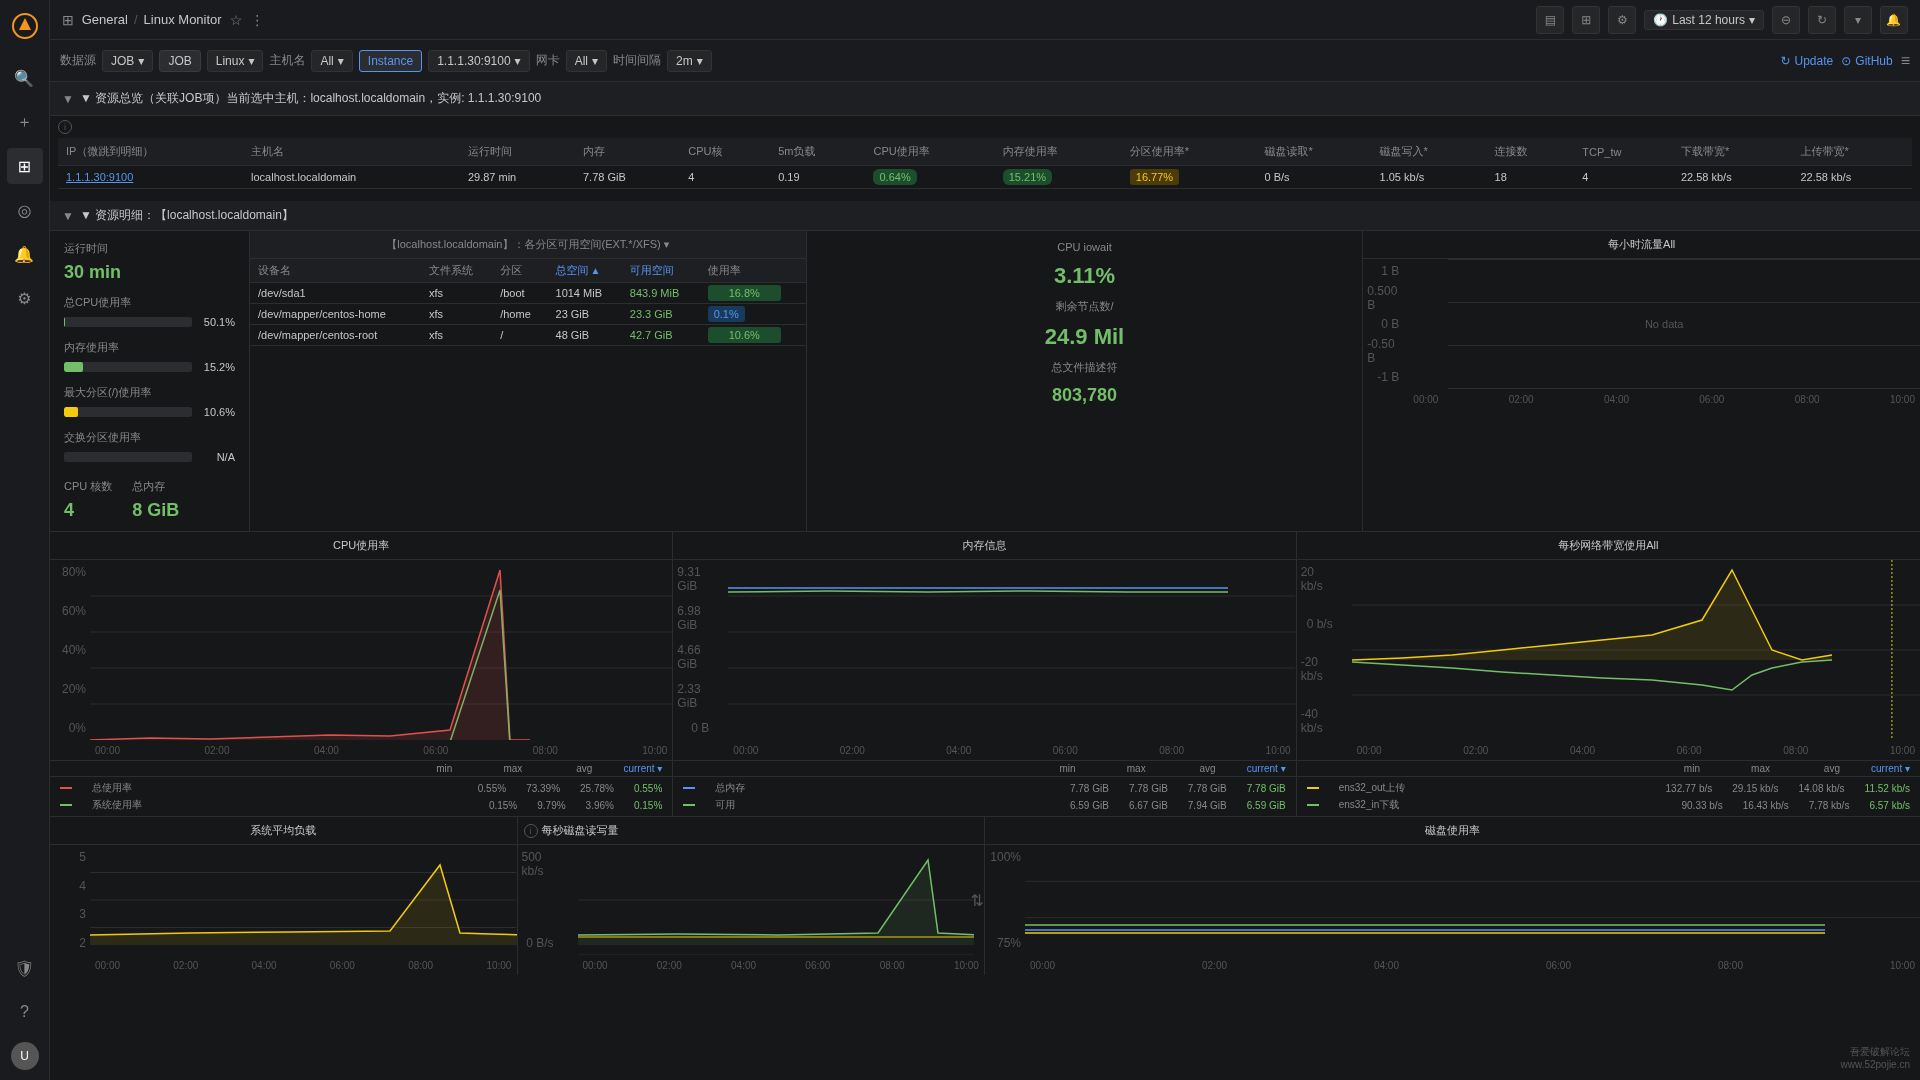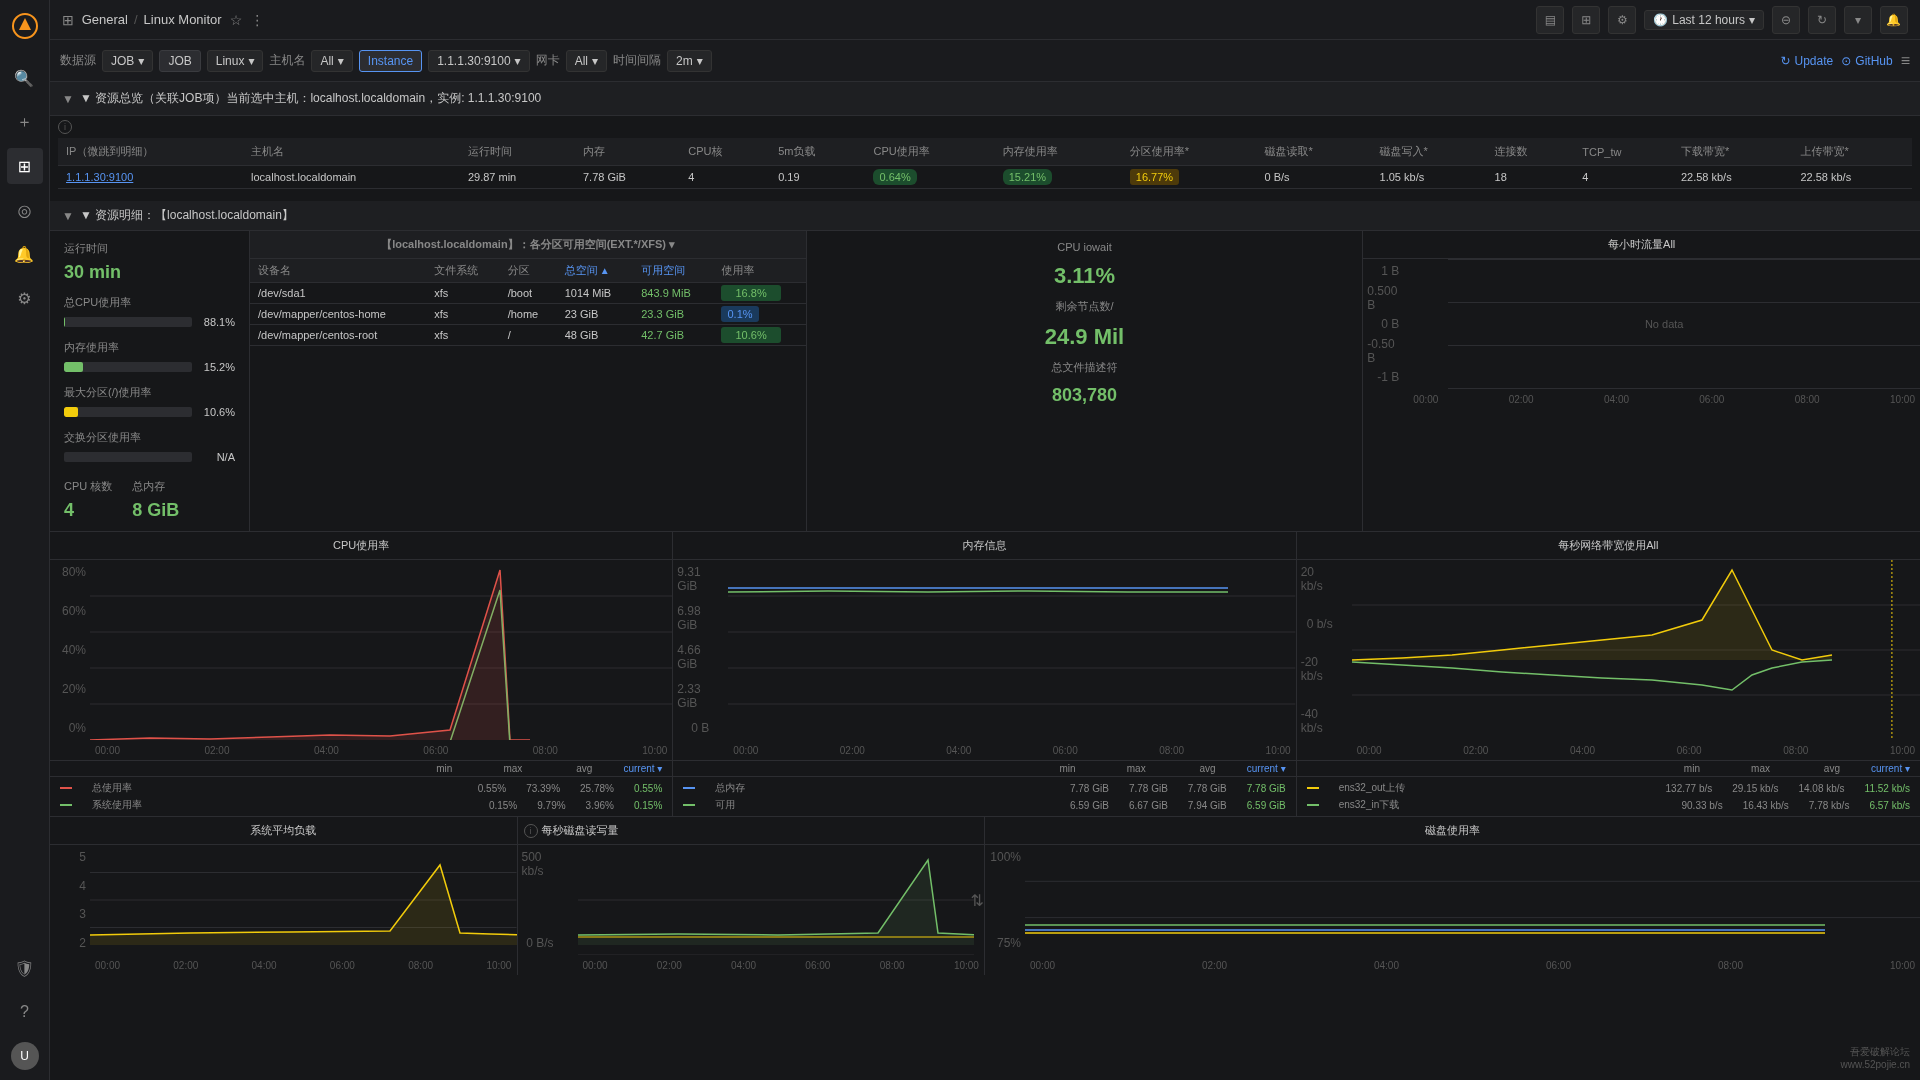--- a/index.html
+++ b/index.html
@@ -276,21 +276,20 @@
       border-right: 1px solid #2c2d31;
       padding: 0;
     }
     .disk-panel-header {
       padding: 6px 10px;
       background: #1e1f22;
       border-bottom: 1px solid #2c2d31;
       font-size: 11px;
       color: #888;
       text-align: center;
-      font-weight: bold;
     }
     .disk-table {
       width: 100%;
       border-collapse: collapse;
       font-size: 11px;
     }
     .disk-table th {
       background: #1e1f22;
       color: #888;
       padding: 4px 8px;
@@ -299,21 +298,21 @@
       font-weight: normal;
     }
     .disk-table td {
       padding: 4px 8px;
       border-bottom: 1px solid #2c2d31;
       color: #c7c7c7;
     }
     .usage-badge-green {
       background: #1c4d2d;
       color: #73bf69;
-      padding: 2px 14px;
+      padding: 2px 21px;
       border-radius: 3px;
       font-size: 11px;
     }
     .usage-badge-blue {
       background: #1a3a5c;
       color: #5794f2;
       padding: 2px 6px;
       border-radius: 3px;
       font-size: 11px;
     }
@@ -704,21 +703,21 @@
             <div class="sub-stat">
               <div class="stat-item-label">运行时间</div>
               <div class="stat-item-value">30 min</div>
             </div>
             <div class="sub-stat">
               <div class="stat-item-label">总CPU使用率</div>
               <div class="inline-bar-row">
                 <div class="progress-bar-wrap">
                   <div class="progress-bar-fill progress-green" style="width: 0.6%;"></div>
                 </div>
-                <span class="inline-bar-val">88.1%</span>
+                <span class="inline-bar-val">50.1%</span>
               </div>
             </div>
             <div class="sub-stat">
               <div class="stat-item-label">内存使用率</div>
               <div class="inline-bar-row">
                 <div class="progress-bar-wrap">
                   <div class="progress-bar-fill progress-green" style="width: 15.2%;"></div>
                 </div>
                 <span class="inline-bar-val">15.2%</span>
               </div>

